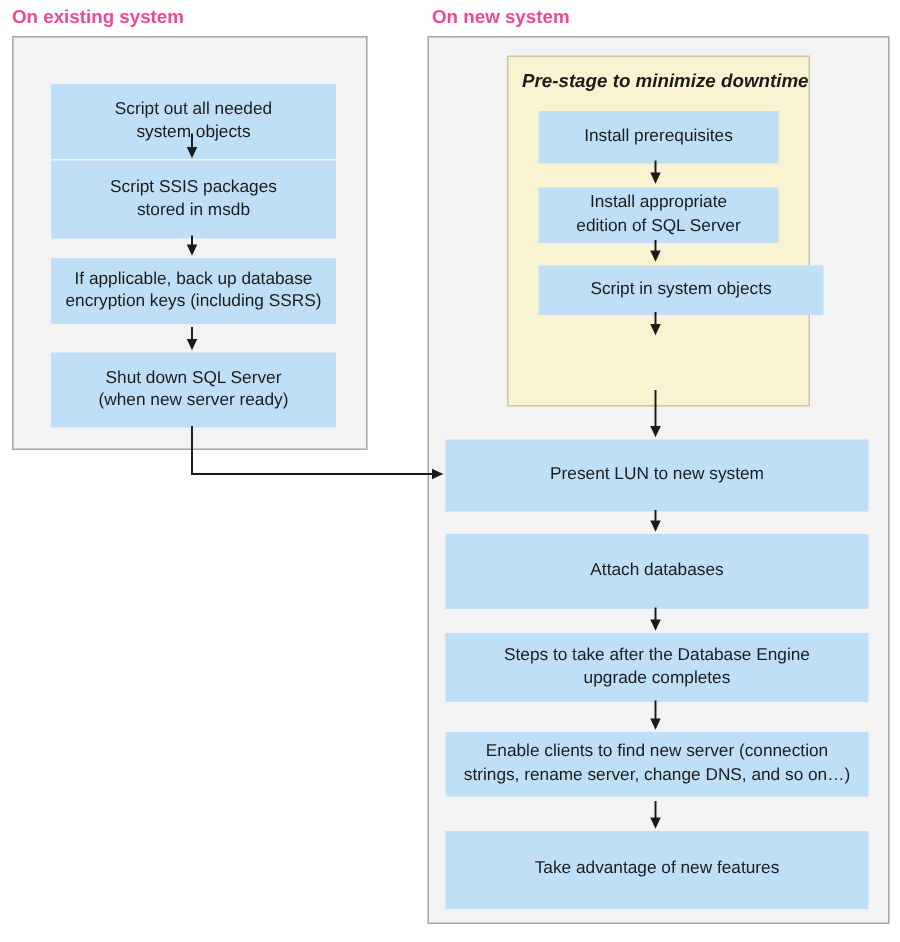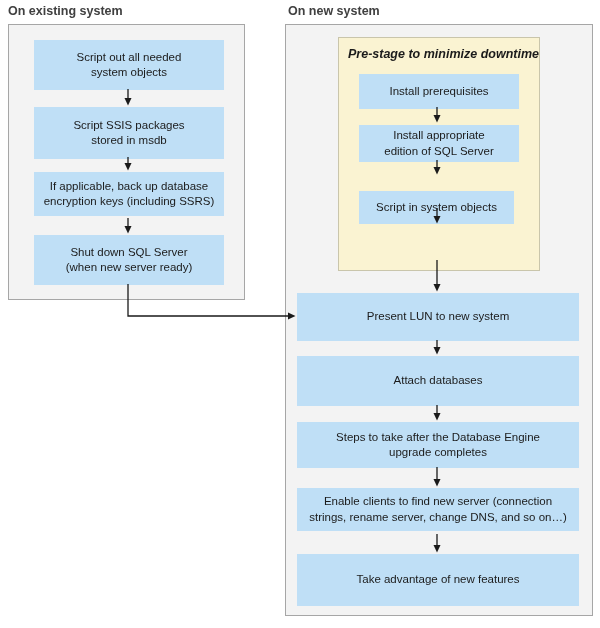--- a/index.html
+++ b/index.html
@@ -3,21 +3,21 @@
 <meta charset="utf-8">
 <style>
   html,body{margin:0;padding:0;background:#ffffff;}
   body{
     width:600px;height:628px;position:relative;overflow:hidden;
     font-family:"Liberation Sans","DejaVu Sans",sans-serif;
     color:#1b1b1b;
   }
   .col-header{
     position:absolute;
-    font-size:12.5px;font-weight:bold;color:#404040;
+    font-size:12.5px;font-weight:bold;color:#ec4899;
     white-space:nowrap;
   }
   .panel{
     position:absolute;
     background:#f3f3f3;
     border:1px solid #a6a6a6;
     box-sizing:border-box;
   }
   .box{
     position:absolute;
@@ -49,38 +49,38 @@
   svg.arrows path, svg.arrows line{stroke:#1a1a1a;stroke-width:1.3;fill:none;}
   svg.arrows polygon{fill:#1a1a1a;stroke:none;}
 </style>
 </head>
 <body>
 
 <div class="col-header" style="left:8px;top:4px">On existing system</div>
 <div class="col-header" style="left:288px;top:4px">On new system</div>
 
 <div class="panel" style="left:8px;top:24px;width:237px;height:276px">
-  <div class="box" style="left:25px;top:15px;width:190px;height:50px">Script out all needed
+  <div class="box" style="left:25px;top:31px;width:190px;height:50px">Script out all needed
 system objects</div>
   <div class="box" style="left:25px;top:82px;width:190px;height:52px">Script SSIS packages
 stored in msdb</div>
   <div class="box" style="left:25px;top:147px;width:190px;height:44px">If applicable, back up database
 encryption keys (including SSRS)</div>
   <div class="box" style="left:25px;top:210px;width:190px;height:50px">Shut down SQL Server
 (when new server ready)</div>
 </div>
 
 <div class="panel" style="left:285px;top:24px;width:308px;height:592px">
 
   <div class="prestage" style="left:52px;top:12px;width:202px;height:234px">
     <div class="prestage-title">Pre-stage to minimize downtime</div>
     <div class="box" style="left:20px;top:36px;width:160px;height:35px">Install prerequisites</div>
     <div class="box" style="left:20px;top:87px;width:160px;height:37px">Install appropriate
 edition of SQL Server</div>
-    <div class="box" style="left:20px;top:153px;width:155px;height:33px">Script in system objects</div>
+    <div class="box" style="left:20px;top:139px;width:190px;height:33px">Script in system objects</div>
   </div>
 
   <div class="box" style="left:11px;top:331px;width:282px;height:50px">Attach databases</div>
   <div class="box" style="left:11px;top:268px;width:282px;height:48px">Present LUN to new system</div>
   <div class="box" style="left:11px;top:397px;width:282px;height:46px">Steps to take after the Database Engine
 upgrade completes</div>
   <div class="box" style="left:11px;top:463px;width:282px;height:43px">Enable clients to find new server (connection
 strings, rename server, change DNS, and so on…)</div>
   <div class="box" style="left:11px;top:529px;width:282px;height:52px">Take advantage of new features</div>
 </div>

